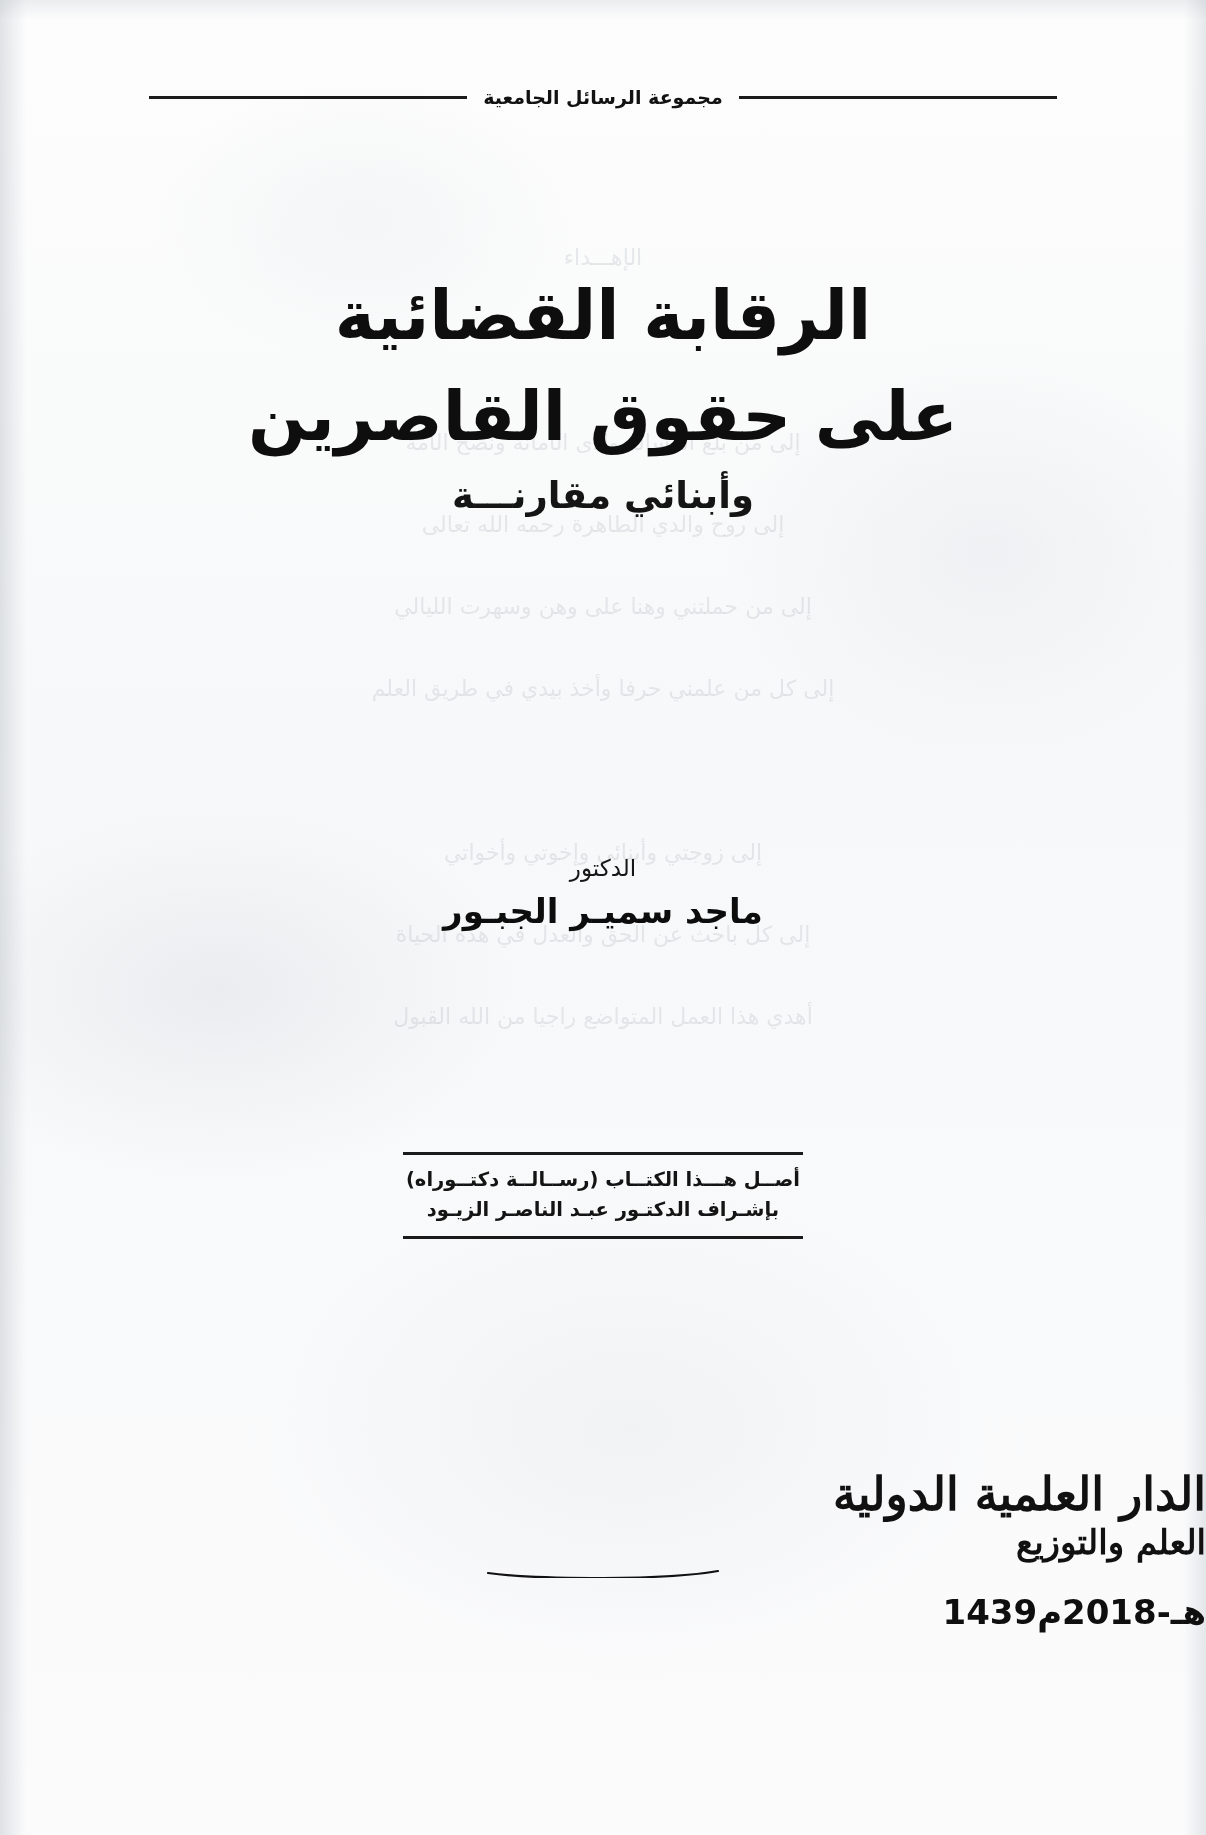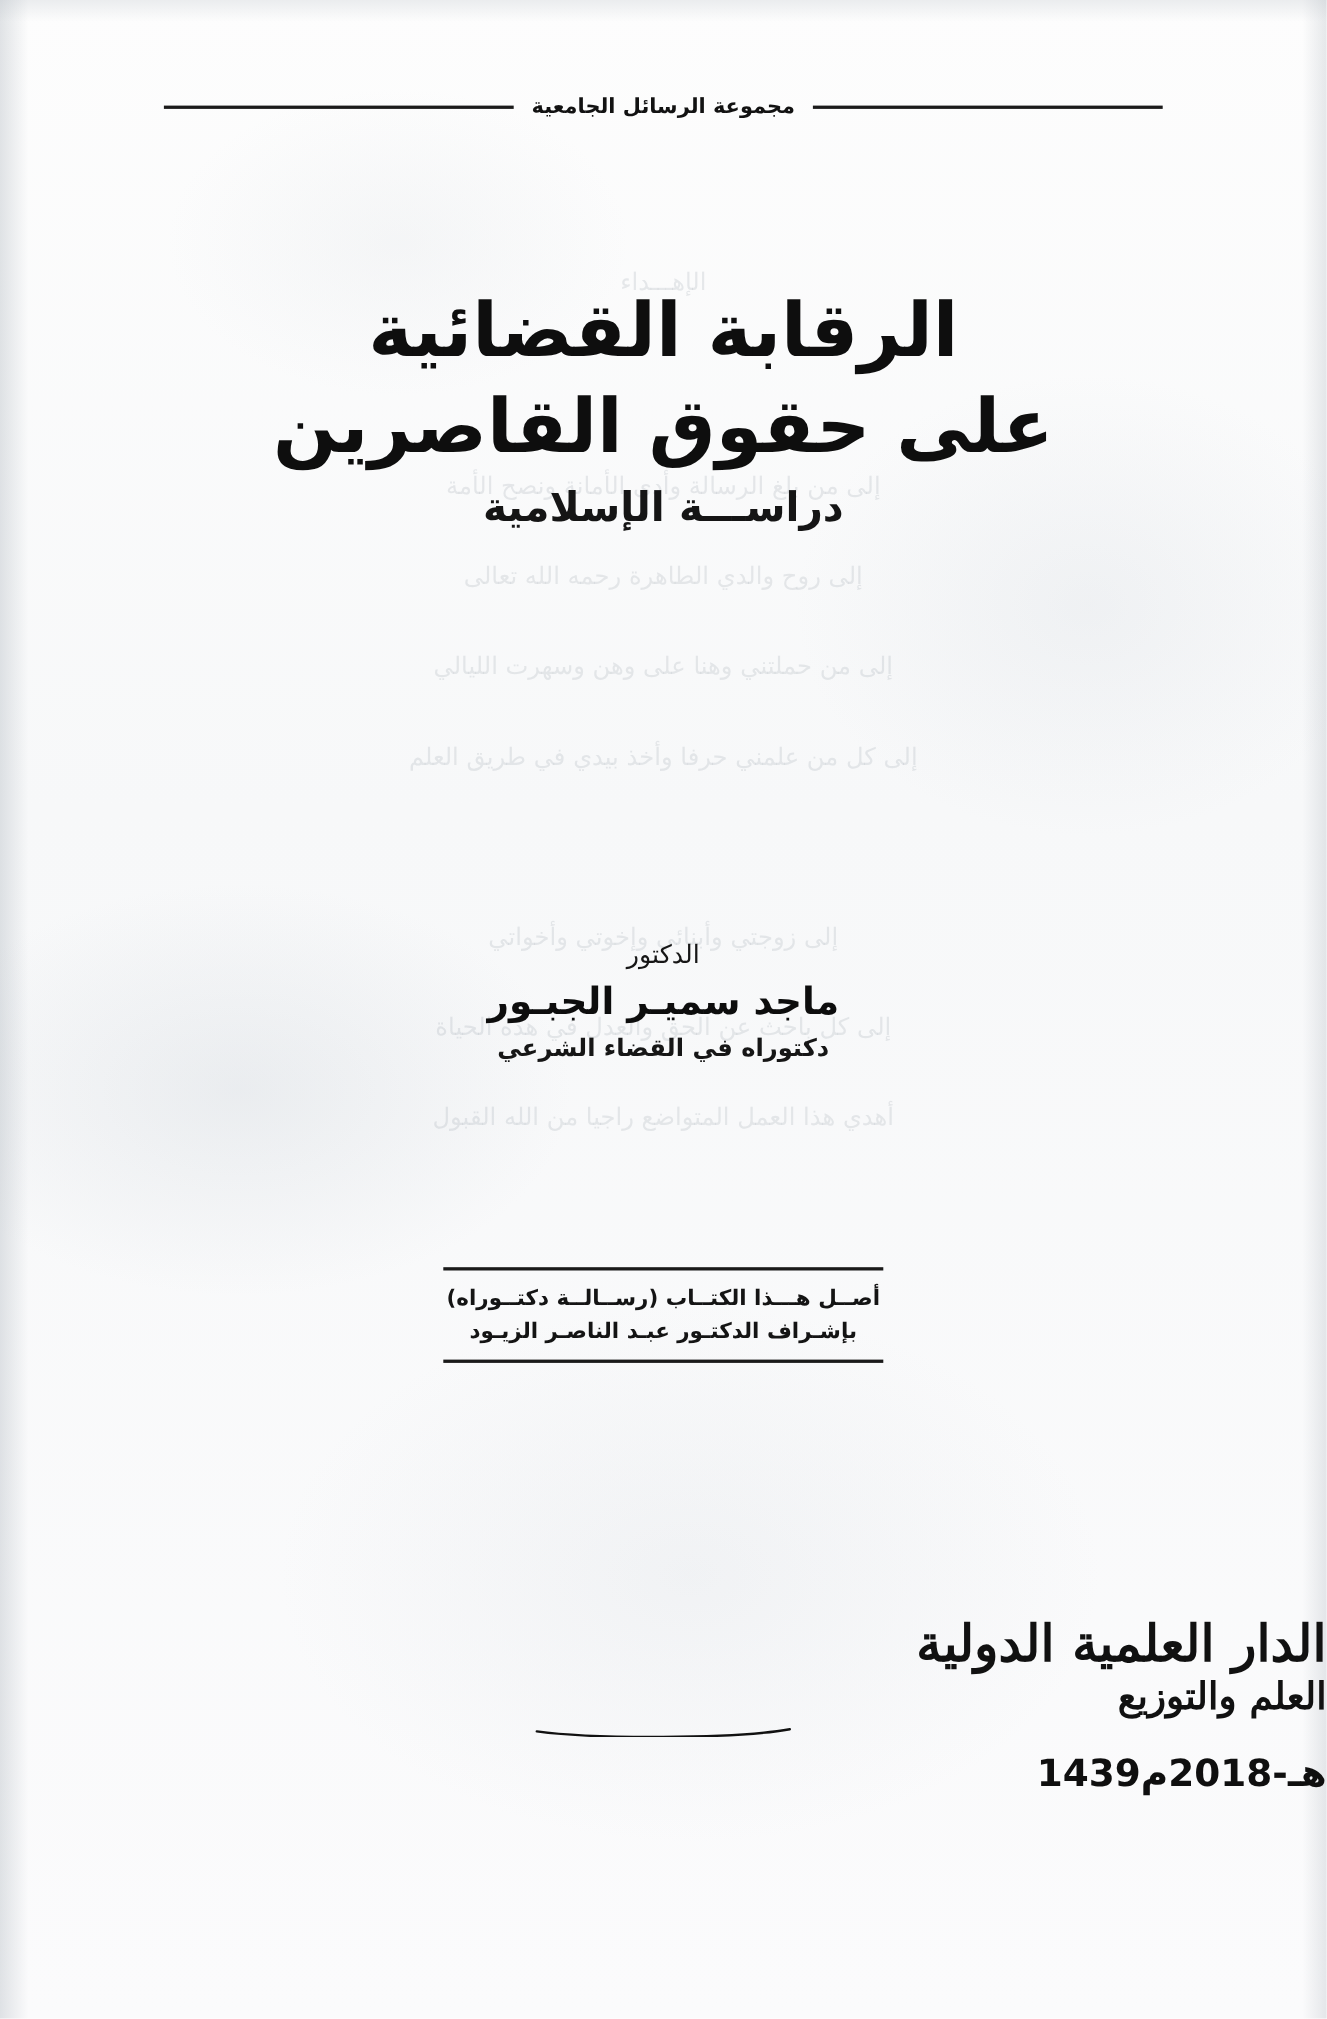--- a/index.html
+++ b/index.html
@@ -91,21 +91,21 @@
     position: absolute;
     top: 258px;
     left: 0; right: 0;
     text-align: center;
   }
   .main-title {
     font-size: 68px;
     font-weight: 700;
     line-height: 1.28;
     color: #0e0e0e;
-    margin: 0;
+    margin: 14px;
     letter-spacing: -1px;
   }
   .subtitle {
     margin-top: 8px;
     font-size: 37px;
     font-weight: 700;
     color: #151515;
     letter-spacing: 2px;
   }
 
@@ -215,27 +215,26 @@
 
   <div class="series-header">
     <div class="rule rule-right"></div>
     <div class="series-title">مجموعة الرسائل الجامعية</div>
     <div class="rule rule-left"></div>
   </div>
 
   <div class="title-block">
     <div class="main-title">الرقابة القضائية</div>
     <div class="main-title">على حقوق القاصرين</div>
-    <div class="subtitle">دراســـة الإسلامية</div>
+    <div class="subtitle">وأبنائي مقارنـــة</div>
   </div>
 
   <div class="author-block">
     <div class="author-prefix">الدكتور</div>
     <div class="author-name">ماجد سميـر الجبـور</div>
-    <div class="author-credential">دكتوراه في القضاء الشرعي</div>
   </div>
 
   <div class="note-box">
     <div class="note-line">أصــل هـــذا الكتــاب (رســالــة دكتــوراه)</div>
     <div class="note-line">بإشـراف الدكتـور عبـد الناصـر الزيـود</div>
   </div>
 
   <div class="publisher">
     <div class="pub-name">الدار العلمية الدولية</div>
     <div class="pub-sub">العلم والتوزيع</div>

